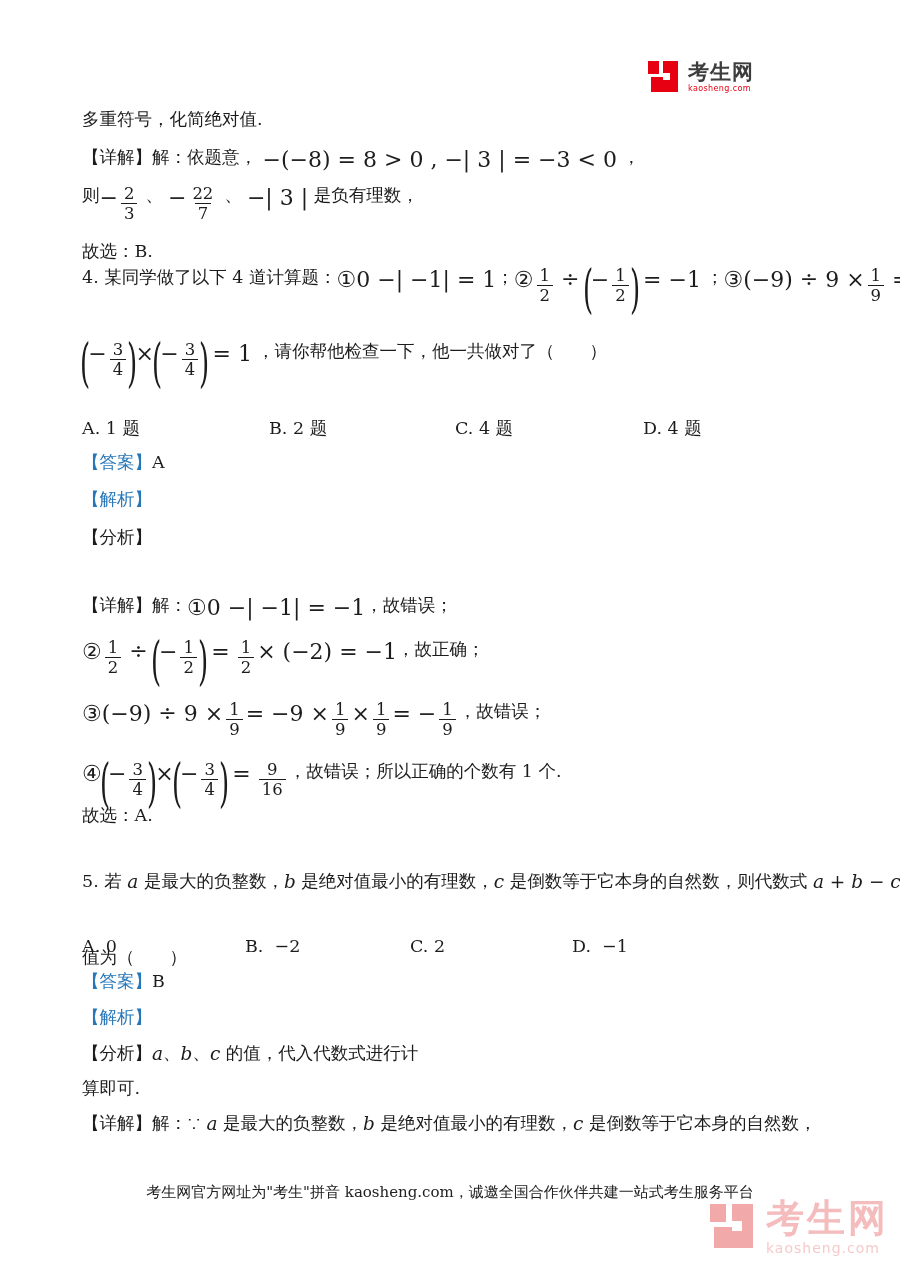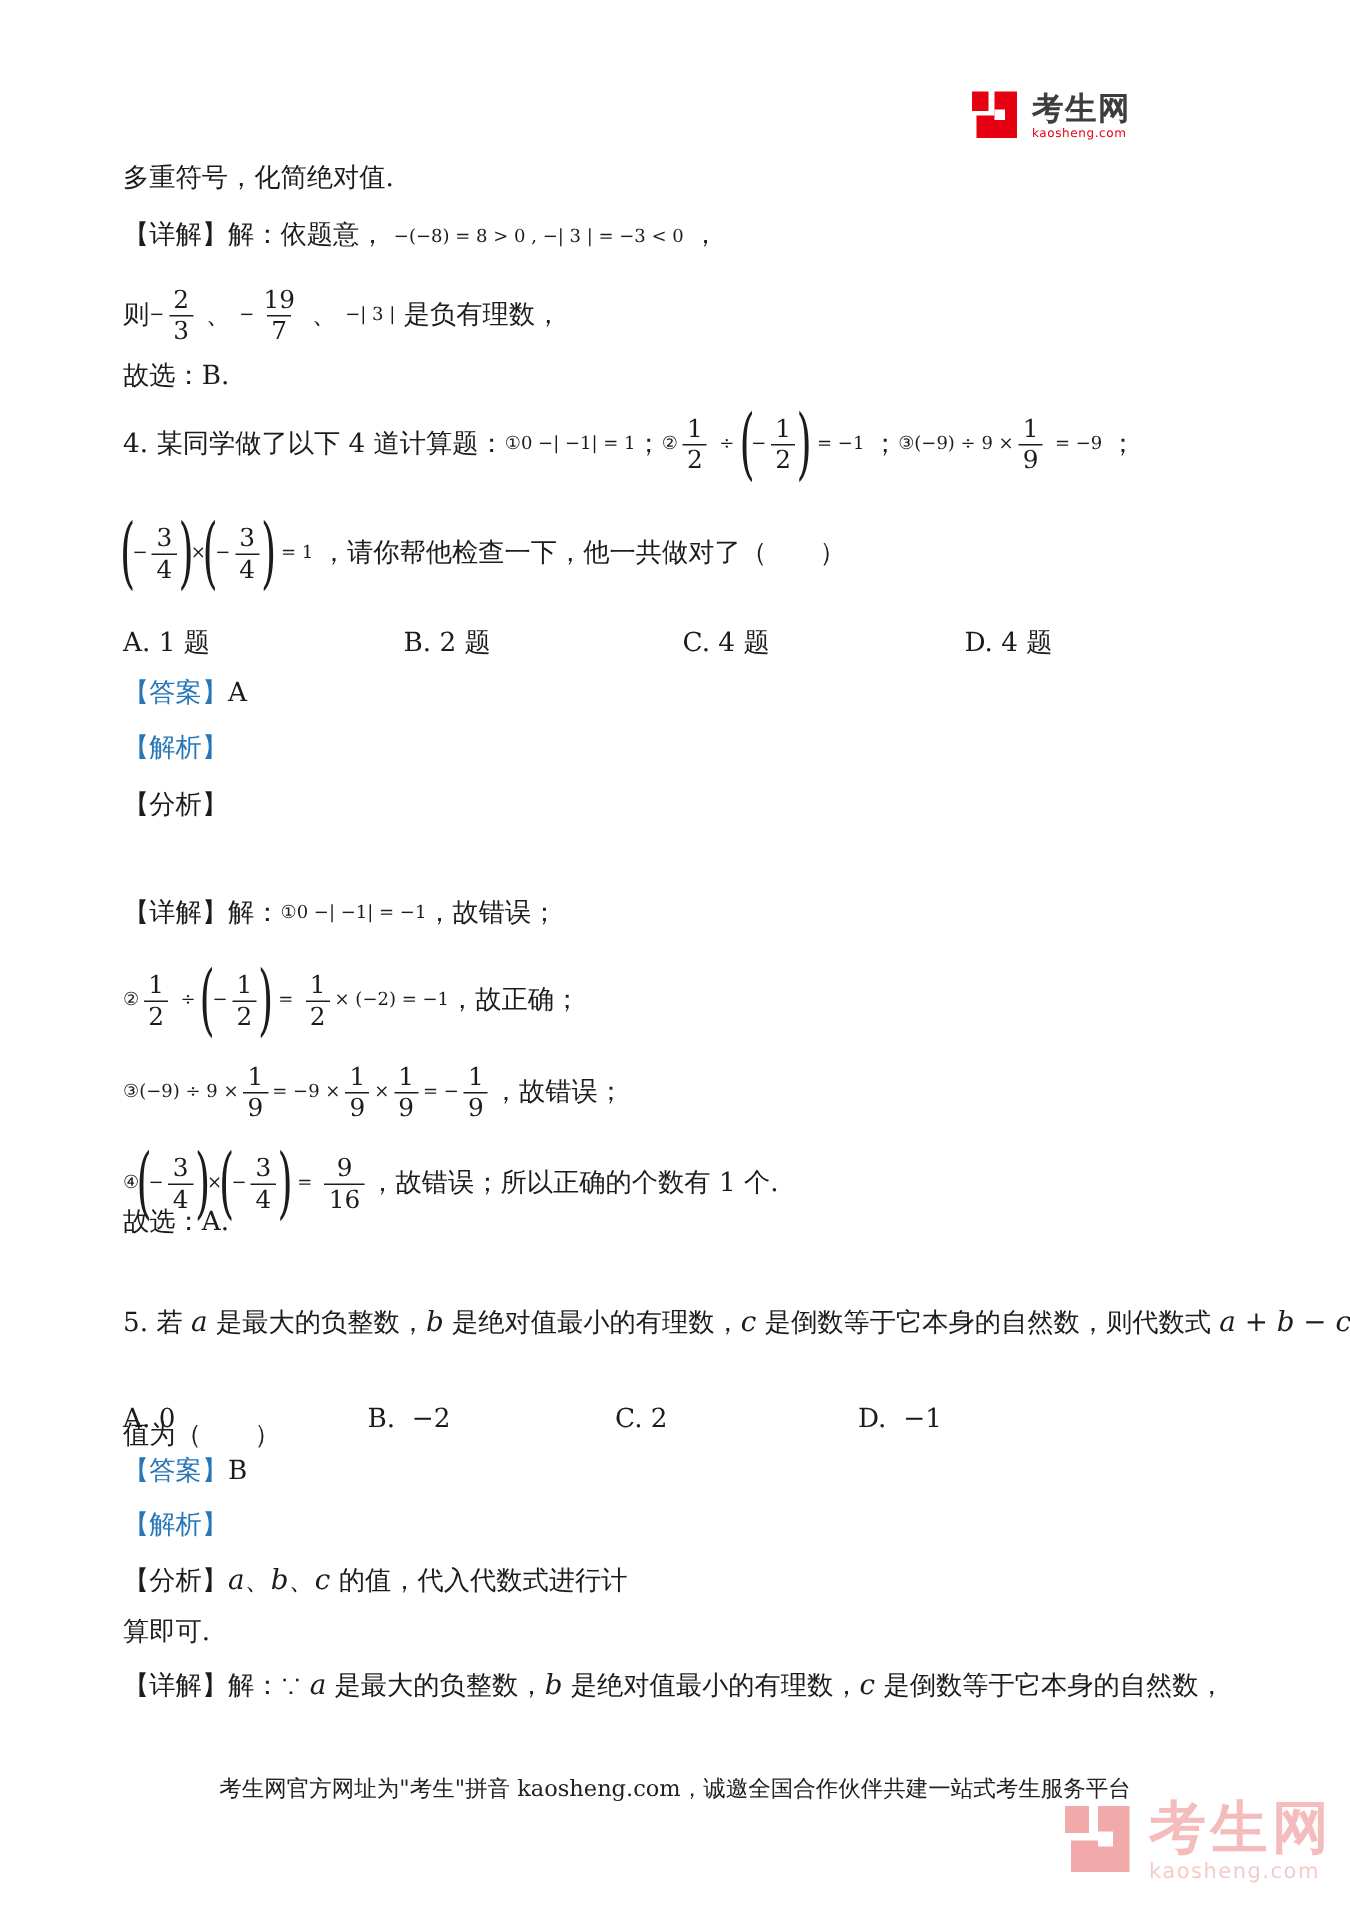--- a/index.html
+++ b/index.html
@@ -1,20 +1,20 @@
 <!DOCTYPE html>
 <html><head>
 <meta charset="utf-8">
 <style>
   html,body{margin:0;padding:0;background:#fff;}
   .page{position:relative;width:900px;height:1272px;background:#ffffff;overflow:hidden;
         font-family:"DejaVu Serif","Liberation Serif",serif;color:#1c1c1c;}
-  .line{position:absolute;left:82px;display:flex;align-items:center;white-space:pre;
+  .line{position:absolute;left:82px;display:flex;align-items:flex-start;white-space:pre;
         font-size:17.5px;line-height:1.3;}
-  .math{font-family:"DejaVu Serif","Liberation Serif",serif;font-size:12px;}
+  .math{font-family:"DejaVu Serif","Liberation Serif",serif;font-size:22px;}
   .blue{color:#2777b8;}
   .v{font-style:italic;font-size:18.5px;font-family:"DejaVu Serif","Liberation Serif",serif;}
   .fr{display:inline-flex;flex-direction:column;align-items:center;text-align:center;
       font-family:"DejaVu Serif","Liberation Serif",serif;font-size:16.5px;line-height:1.18;margin:0 3px;}
   .fr .d{border-top:1.4px solid #1c1c1c;}
   .fr span{padding:0 3px;}
   .bp{font-family:"DejaVu Serif","Liberation Serif",serif;font-size:52px;line-height:46px;
       display:inline-block;transform:scaleX(0.5);margin:0 -7px;font-weight:300;}
   .op{margin:0 5px;}
   .ops{position:absolute;left:82px;height:26px;font-size:17.5px;}
@@ -72,21 +72,21 @@
     <span class="math">−(−8) = 8 &gt; 0 , −| 3 | = −3 &lt; 0</span>
     <span> ，</span>
   </div>
 
   <div class="line" style="top:184px;height:52px">
     <span>则</span>
     <span class="math">−</span>
     <span class="fr"><span class="n">2</span><span class="d">3</span></span>
     <span class="op">、</span>
     <span class="math">−</span>
-    <span class="fr"><span class="n">19</span><span class="d">7</span></span>
+    <span class="fr"><span class="n">22</span><span class="d">7</span></span>
     <span class="op">、</span>
     <span class="math">−| 3 |</span>
     <span> 是负有理数，</span>
   </div>
 
   <div class="line" style="top:240px">
     <span>故选：B.</span>
   </div>
 
   <div class="line" style="top:266px;height:60px">

